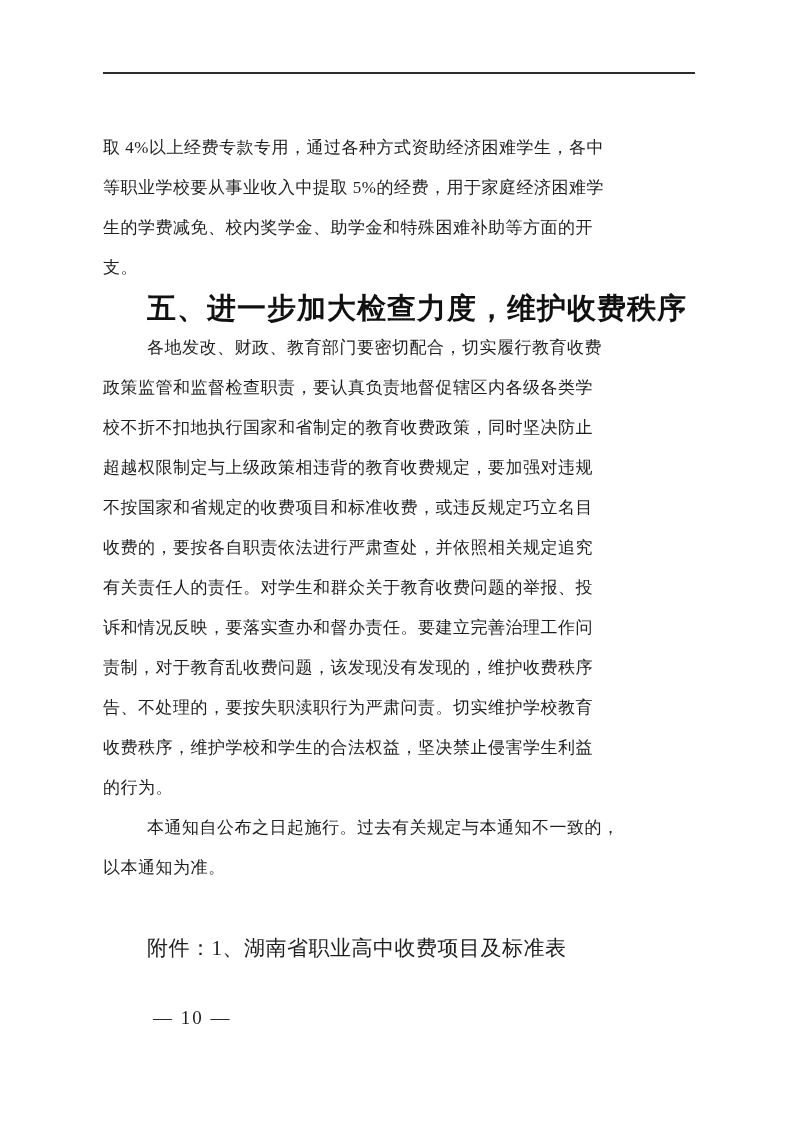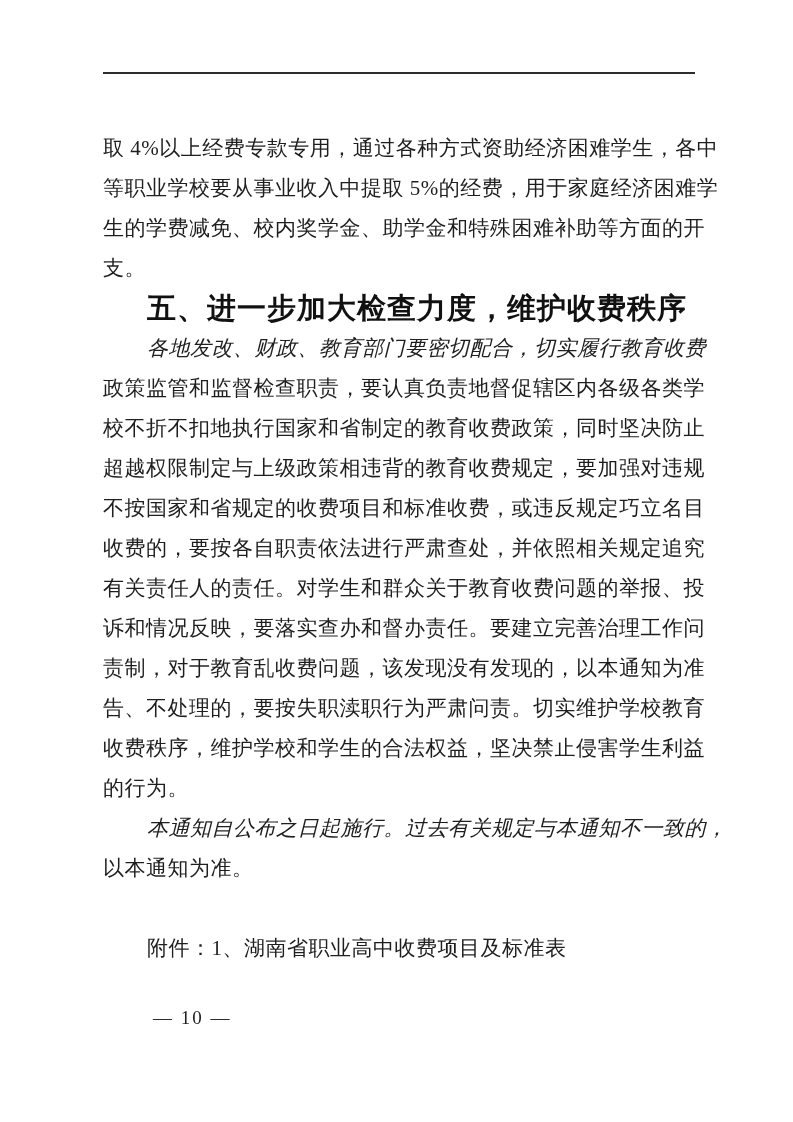--- a/index.html
+++ b/index.html
@@ -26,30 +26,29 @@
   }
 
   .content {
     position: absolute;
     left: 103px;
     top: 128px;
     width: 594px;
   }
 
   .tline {
-    font-size: 21px;
+    font-size: 17px;
     line-height: 40px;
     letter-spacing: 0.5px;
     white-space: nowrap;
     color: #1e1e1e;
   }
 
   .tline.first {
     padding-left: 44px; 
-    font-style: italic;
   }
 
   .heading {
     font-family: "Liberation Sans", sans-serif;
     font-weight: bold;
     font-size: 29px;
     line-height: 40px;
     letter-spacing: 1px;
     padding-left: 44px;
     white-space: nowrap;
@@ -97,21 +96,21 @@
 
     <div>
       <div class="tline first">各地发改、财政、教育部门要密切配合，切实履行教育收费</div>
       <div class="tline">政策监管和监督检查职责，要认真负责地督促辖区内各级各类学</div>
       <div class="tline">校不折不扣地执行国家和省制定的教育收费政策，同时坚决防止</div>
       <div class="tline">超越权限制定与上级政策相违背的教育收费规定，要加强对违规</div>
       <div class="tline">不按国家和省规定的收费项目和标准收费，或违反规定巧立名目</div>
       <div class="tline">收费的，要按各自职责依法进行严肃查处，并依照相关规定追究</div>
       <div class="tline">有关责任人的责任。对学生和群众关于教育收费问题的举报、投</div>
       <div class="tline">诉和情况反映，要落实查办和督办责任。要建立完善治理工作问</div>
-      <div class="tline">责制，对于教育乱收费问题，该发现没有发现的，以本通知为准</div>
+      <div class="tline">责制，对于教育乱收费问题，该发现没有发现的，维护收费秩序</div>
       <div class="tline">告、不处理的，要按失职渎职行为严肃问责。切实维护学校教育</div>
       <div class="tline">收费秩序，维护学校和学生的合法权益，坚决禁止侵害学生利益</div>
       <div class="tline">的行为。</div>
     </div>
 
     <div>
       <div class="tline first">本通知自公布之日起施行。过去有关规定与本通知不一致的，</div>
       <div class="tline">以本通知为准。</div>
     </div>
 

